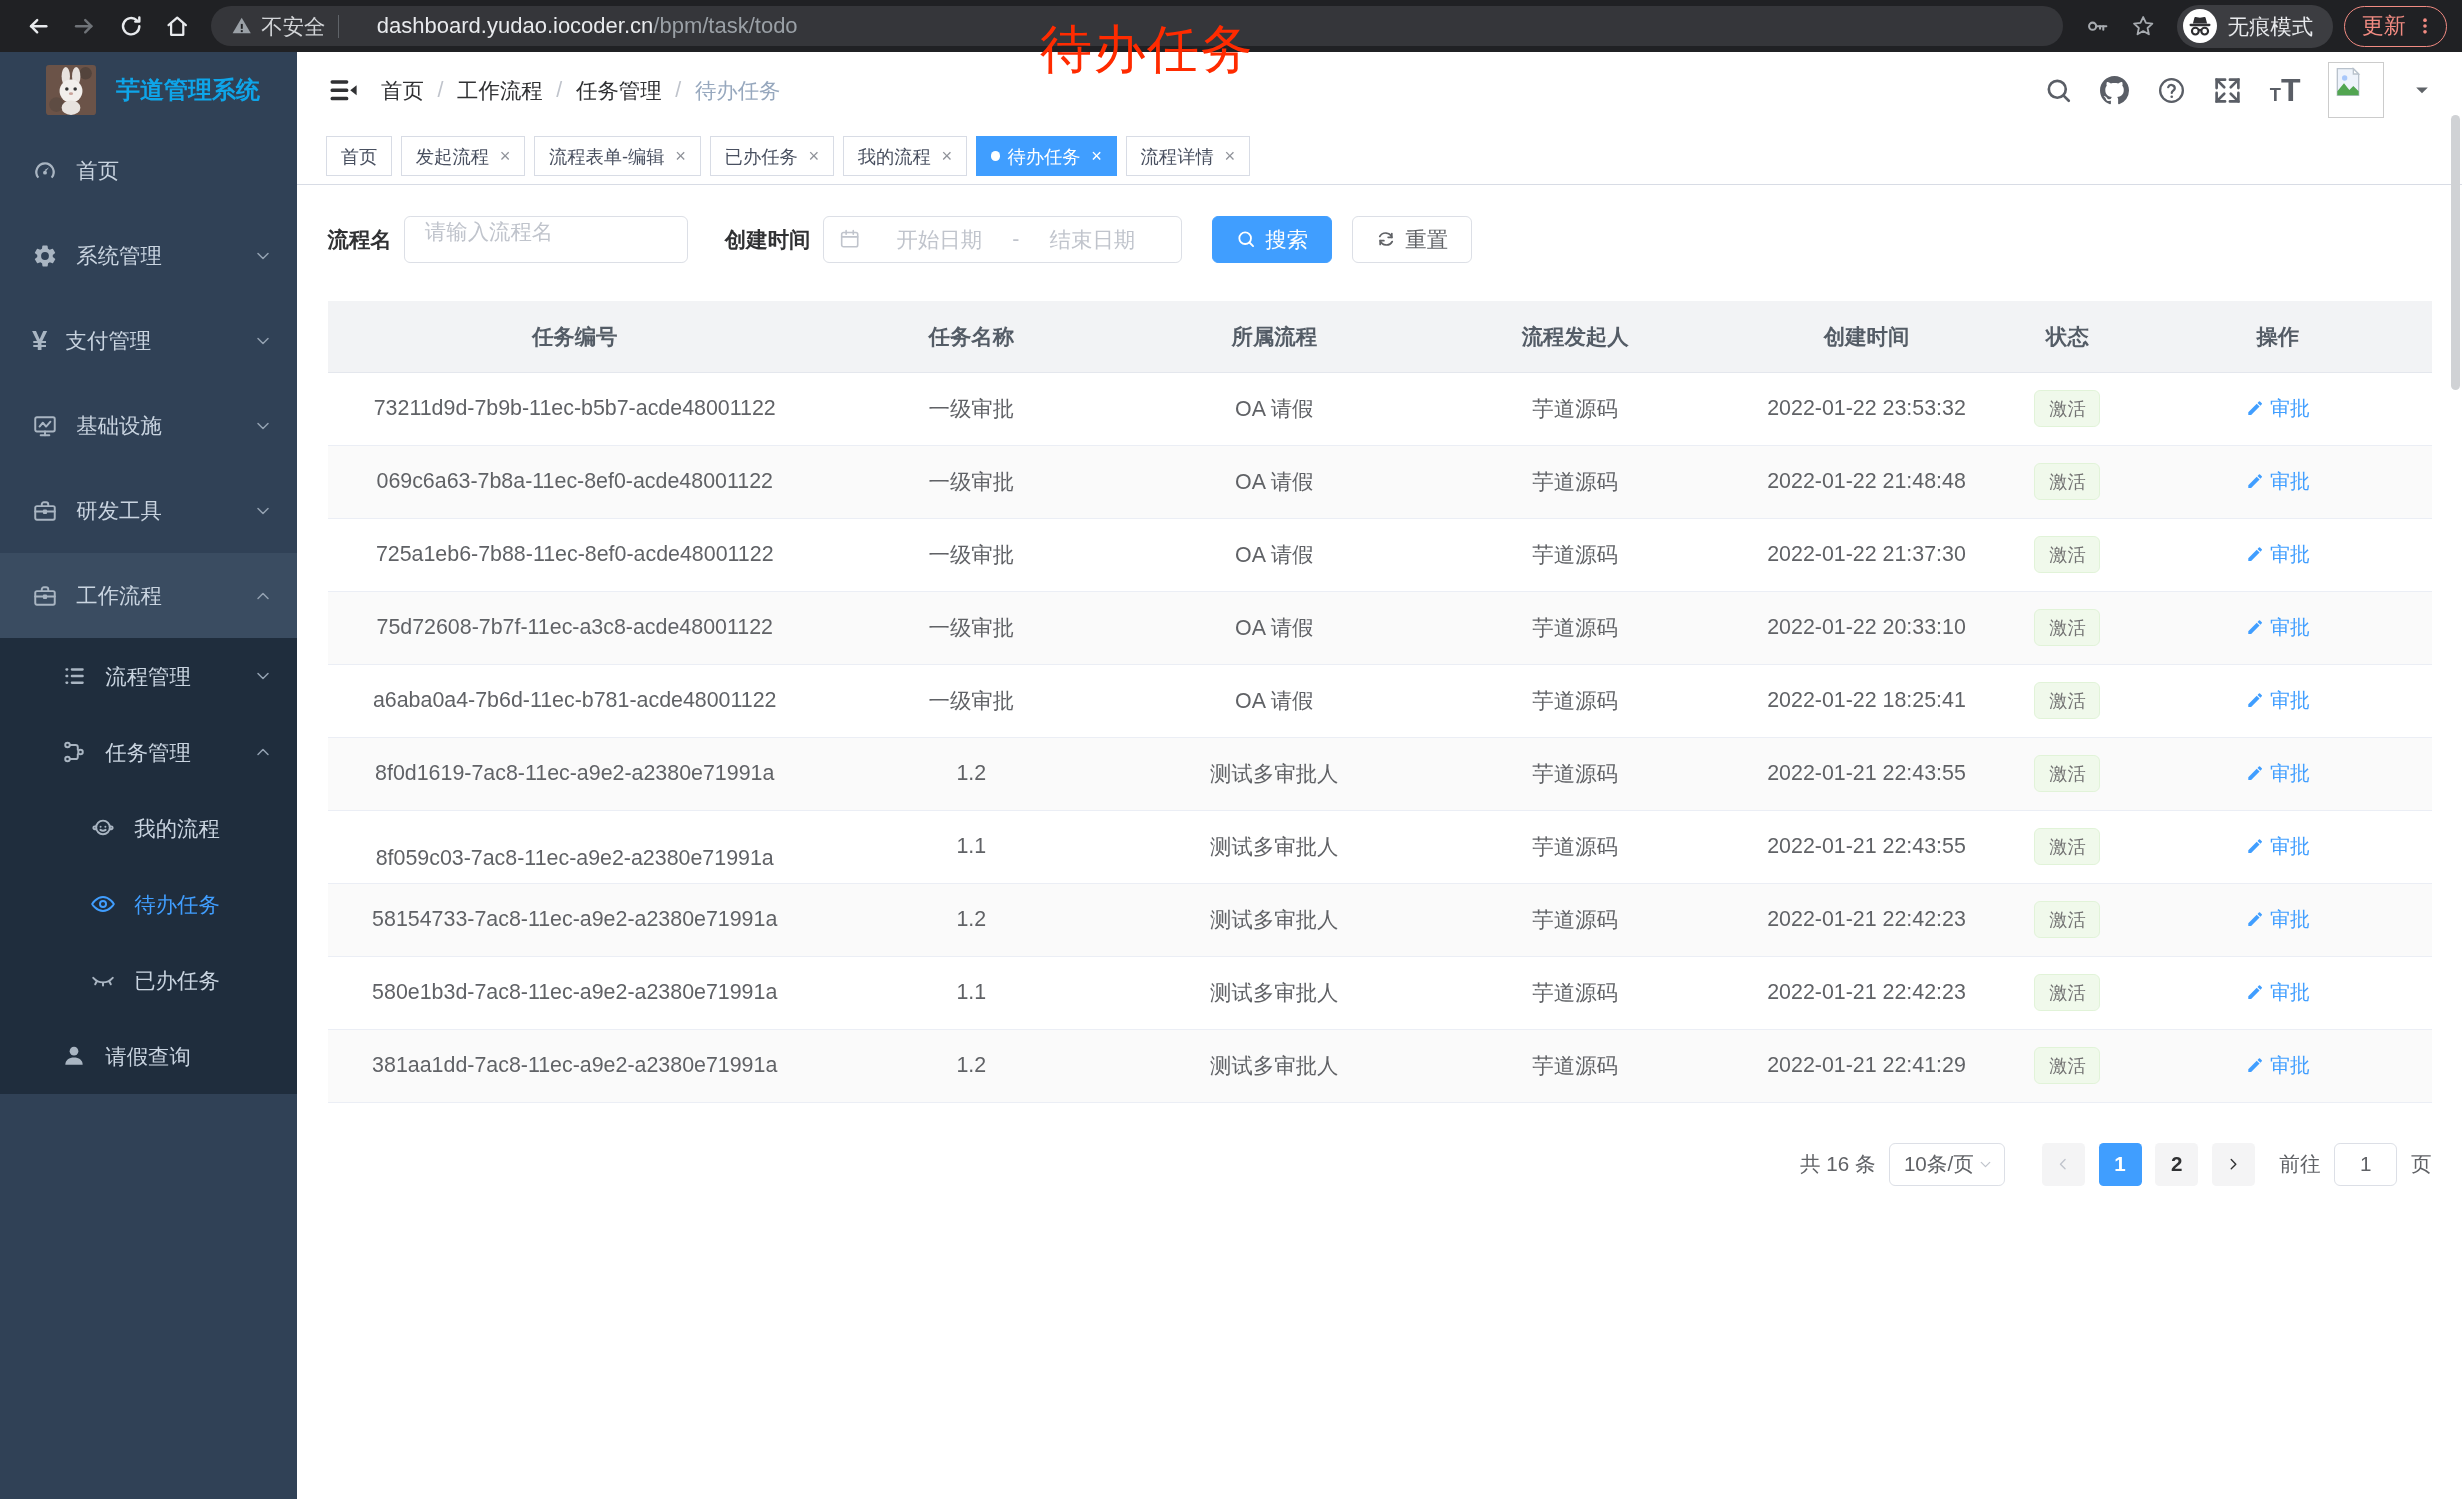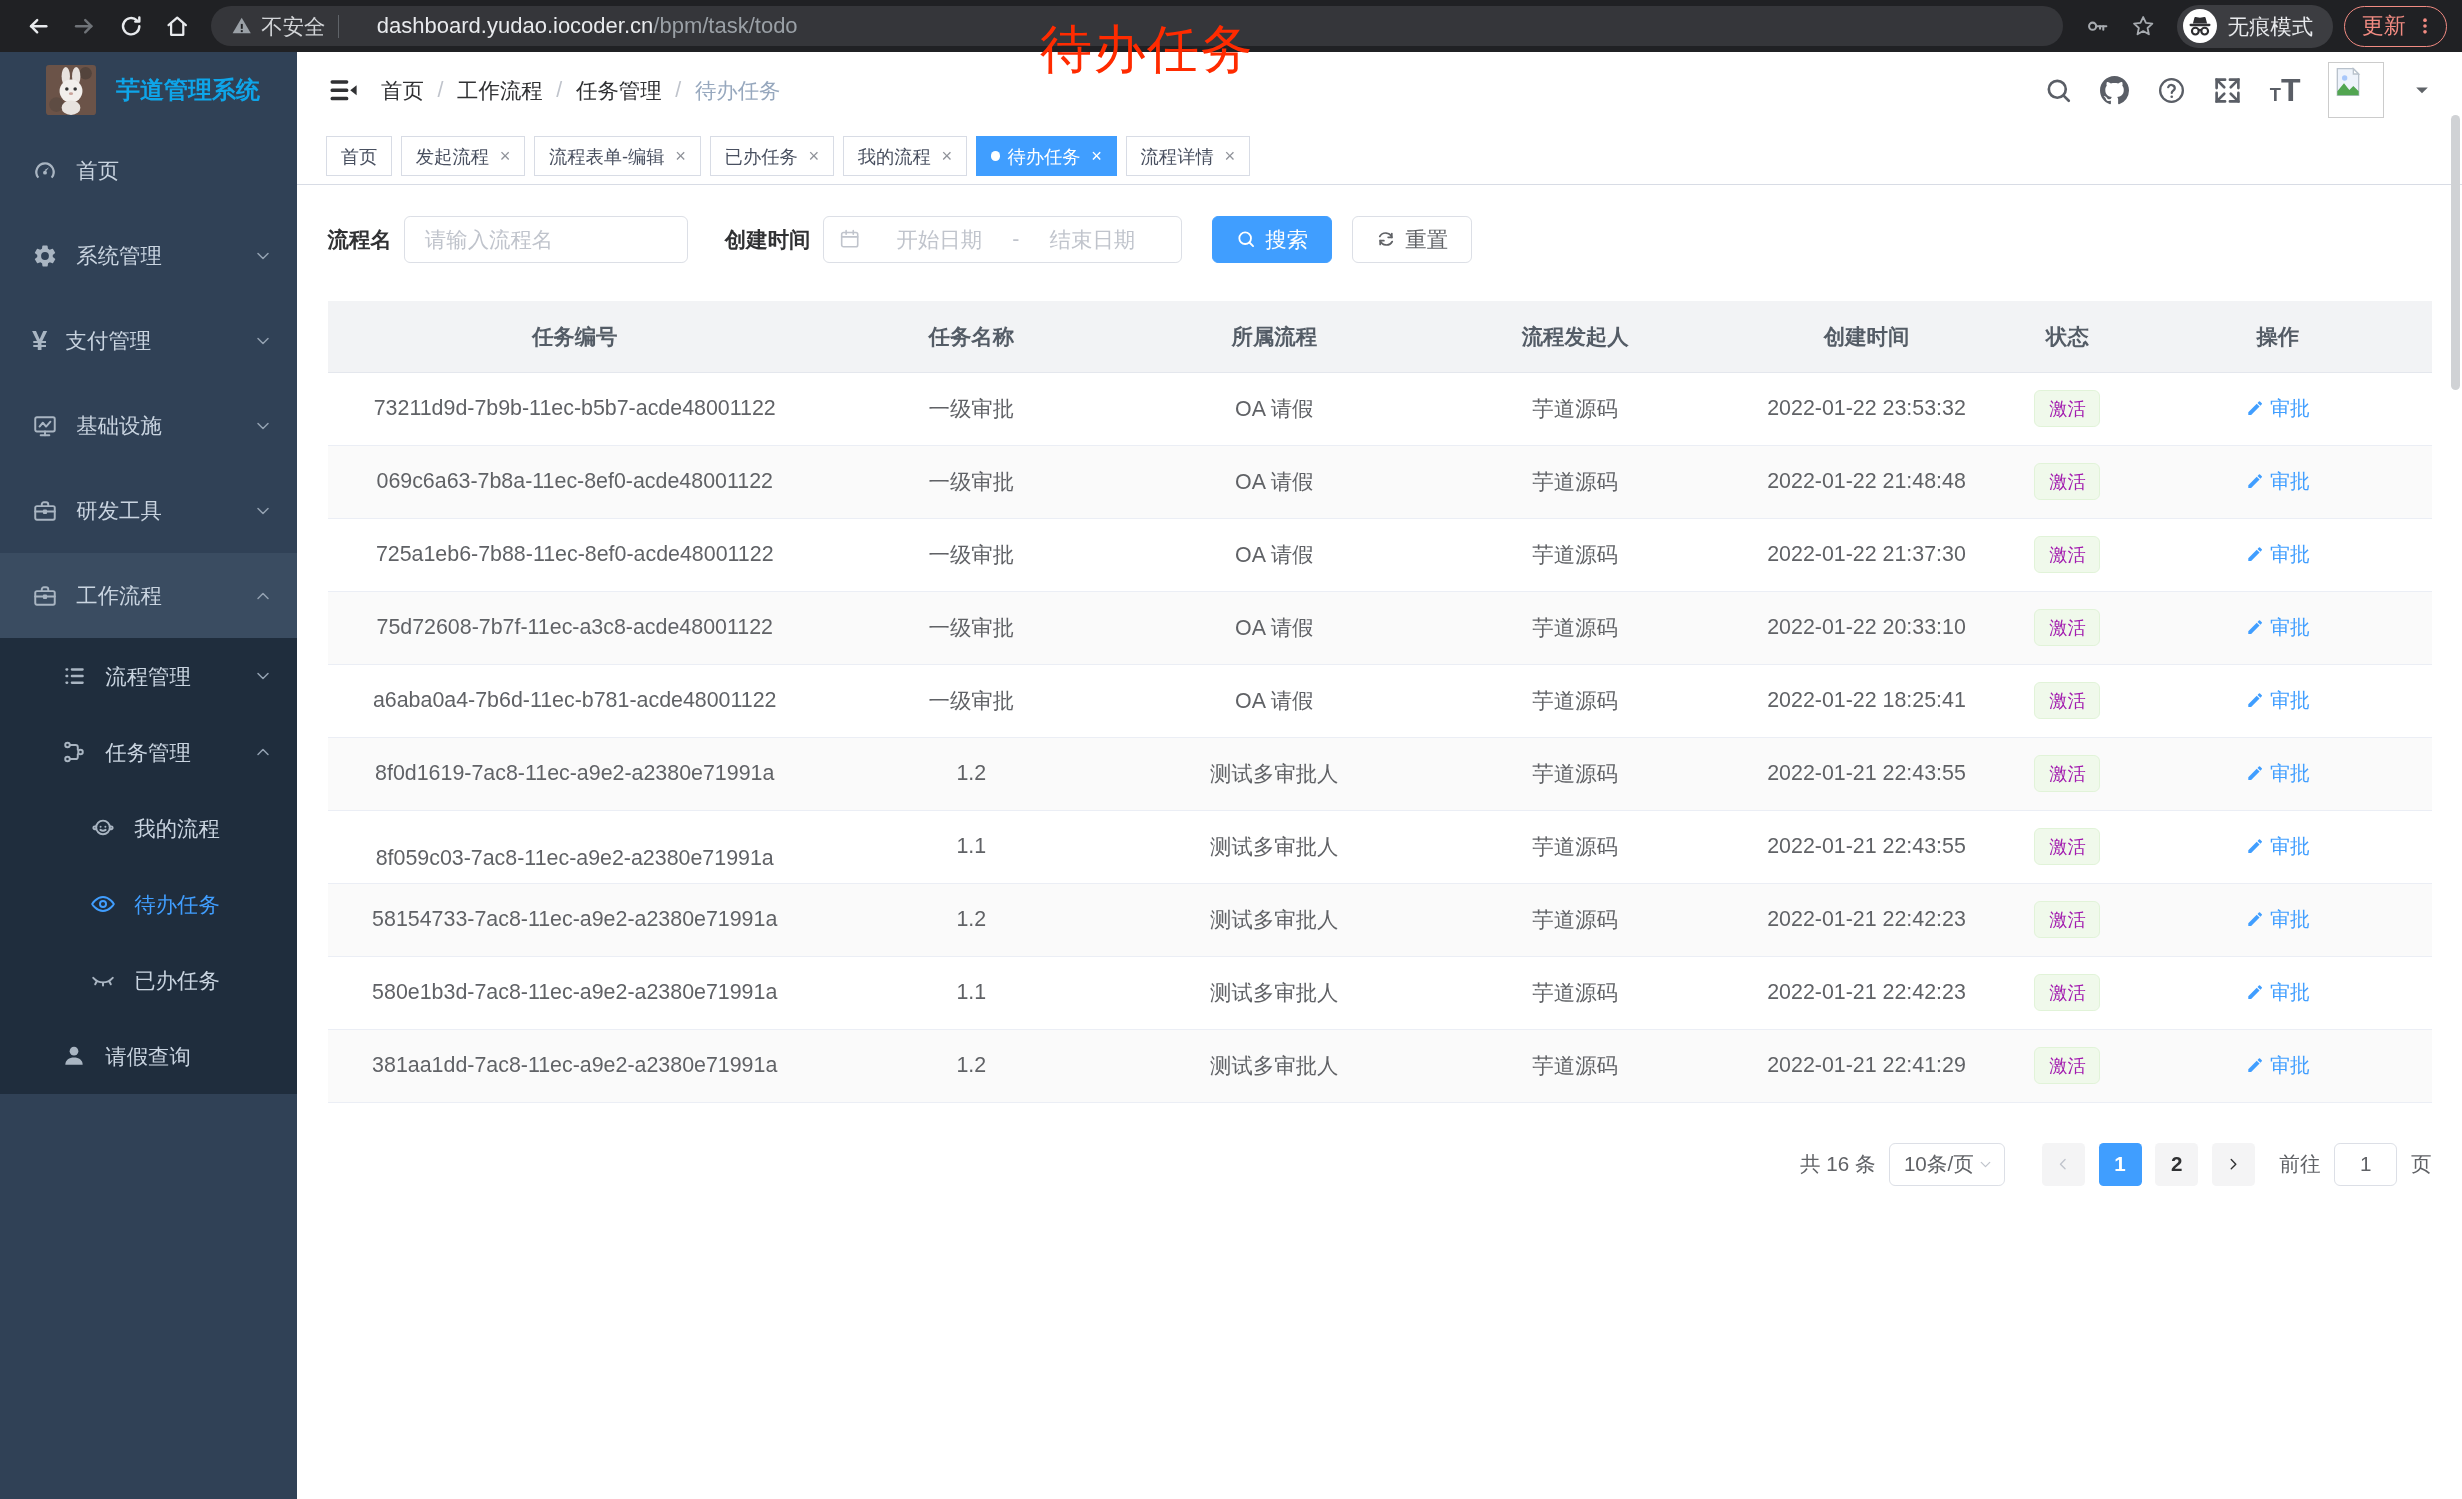--- a/index.html
+++ b/index.html
@@ -73,38 +73,38 @@
   .tag { height:40px; display:flex; align-items:center; border:0.8px solid #d8dce5; background:#fff; padding:0 13.7px; font-size:18.3px; color:#495060; gap:7.6px; cursor:pointer; }
   .tag .dot { width:9.2px; height:9.2px; border-radius:50%; background:#fff; }
   .tag .close { font-size:18.3px; color:#90939a; margin-left:3.1px; line-height:1; }
   .tag.active { background:#409eff; border-color:#409eff; color:#fff; }
   .tag.active .close { color:#fff; }
 
   
   .content { padding:30.5px 30.5px 0; flex:1; }
   .filter-row { display:flex; align-items:center; }
   .flabel { font-size:21.4px; font-weight:700; color:#303133; margin-right:12.2px; }
-  .finput { width:284px; height:47px; border:0.8px solid #dcdfe6; border-radius:6.1px; display:flex; align-items:center; padding:0 20px; font-size:21.4px; color:#c0c4cc; background:#fff; margin-right:37px; cursor:text; }
+  .finput { width:284px; height:47px; border:0.8px solid #dcdfe6; border-radius:6.1px; display:flex; padding:0 20px; font-size:21.4px; color:#c0c4cc; background:#fff; margin-right:37px; cursor:text; }
   .fdate { width:359px; height:47px; border:0.8px solid #dcdfe6; border-radius:6.1px; display:flex; align-items:center; padding:0 15.3px; font-size:21.4px; color:#c0c4cc; background:#fff; margin-right:30.5px; cursor:text; }
   .fdate .cal { display:flex; color:#c0c4cc; margin-right:6.1px; }
   .fdate .cal svg { width:21.4px; height:21.4px; }
   .fdate .dspan { flex:1; text-align:center; }
   .btn { height:47px; border-radius:6.1px; display:flex; align-items:center; gap:9.2px; font-size:21.4px; padding:0 23px; border:0.8px solid #dcdfe6; background:#fff; color:#606266; cursor:pointer; }
   .btn svg { width:20px; height:20px; }
   .btn.primary { background:#409eff; border-color:#409eff; color:#fff; margin-right:20px; }
 
   
   .table { margin-top:38px; width:100%; }
   .tr { display:flex; align-items:center; height:73px; border-bottom:0.8px solid #ebeef5; }
   .tr.thead { background:#f2f3f5; height:72px; border-bottom:0.8px solid #e4e7ed; }
   .cell { text-align:center; display:flex; align-items:center; justify-content:center; overflow:hidden; white-space:nowrap; }
   .th { font-size:21.4px; font-weight:700; color:#545c66; }
   .td { font-size:21.4px; color:#606266; }
   .tr.striped { background:#fafafa; }
-  .badge { background:#f0f9eb; border:0.8px solid #e1f3d8; color:#a21caf; border-radius:6.1px; font-size:18.3px; padding:6.1px 13.7px; line-height:1.2; }
+  .badge { background:#f0f9eb; border:0.8px solid #e1f3d8; color:#737373; border-radius:6.1px; font-size:18.3px; padding:6.1px 13.7px; line-height:1.2; }
   .action-link { color:#409eff; font-size:20px; display:inline-flex; align-items:center; gap:6.1px; cursor:pointer; }
   .action-link svg { width:18.3px; height:18.3px; }
 
   
   .pagination { margin-top:40px; display:flex; align-items:center; justify-content:flex-end; gap:13.7px; font-size:20.6px; color:#606266; padding-bottom:30.5px; }
   .psel { width:116px; height:43px; border:0.8px solid #dcdfe6; border-radius:6.1px; display:flex; align-items:center; justify-content:space-between; padding:0 10.7px 0 13.7px; color:#606266; cursor:pointer; margin-right:23px; }
   .psel svg { width:17px; height:17px; color:#c0c4cc; }
   .pbtn { min-width:43px; height:43px; border-radius:4.6px; background:#f4f4f5; display:flex; align-items:center; justify-content:center; font-weight:600; color:#303133; cursor:pointer; }
   .pbtn svg { width:18.3px; height:18.3px; }
   .pbtn.disabled { color:#c0c4cc; cursor:default; }

